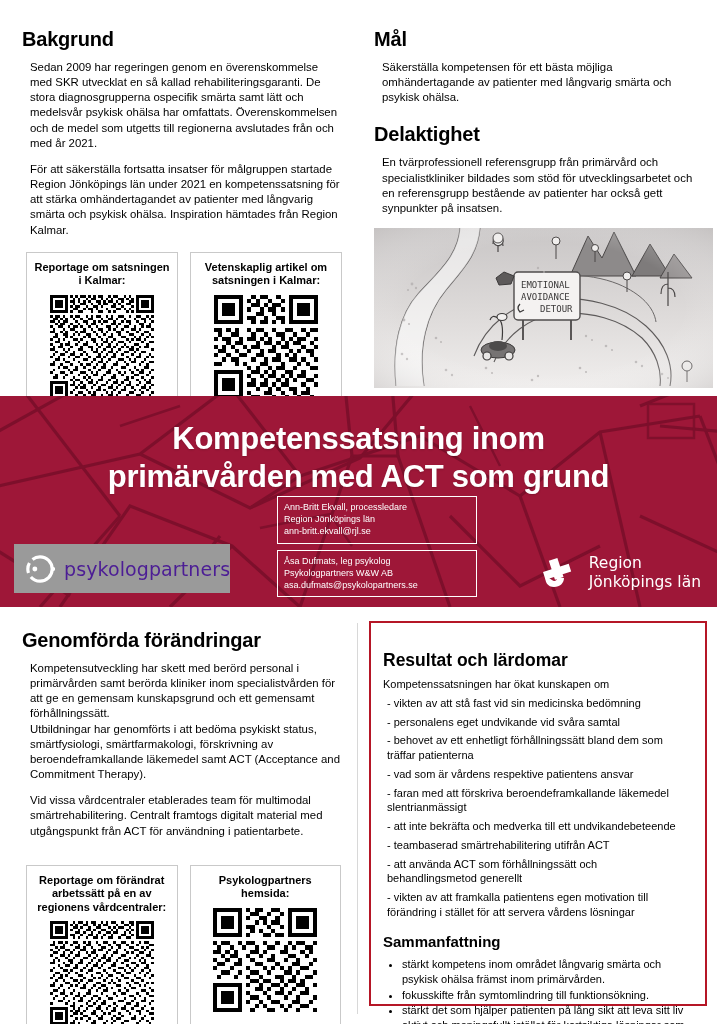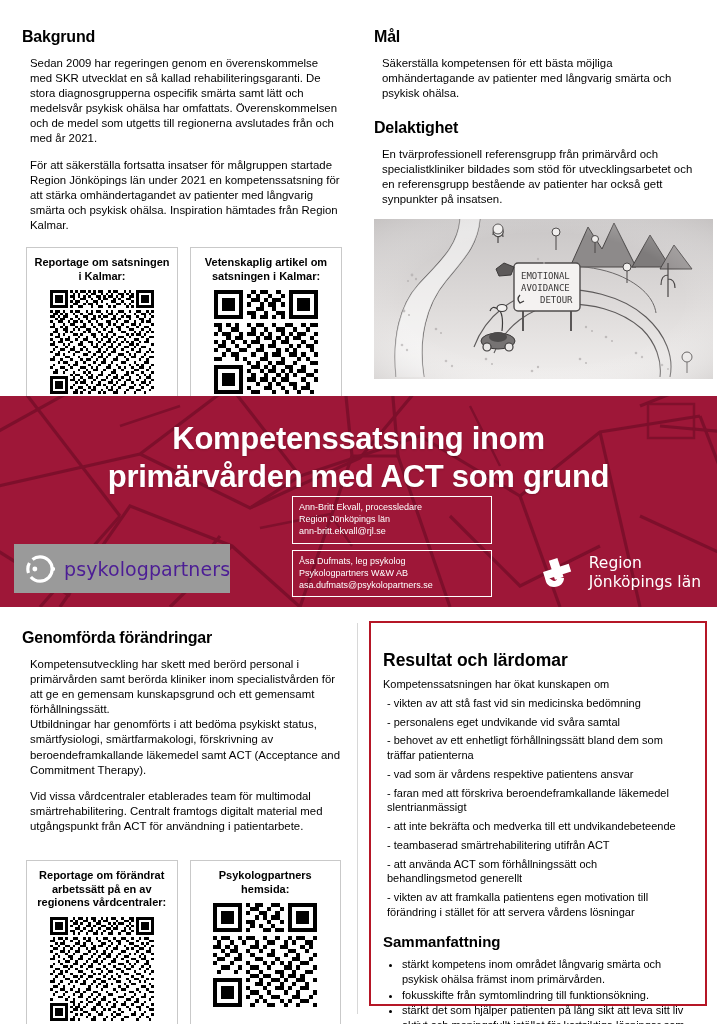--- a/index.html
+++ b/index.html
@@ -29,21 +29,21 @@
     box-sizing: border-box;
   }
   .col-right-top {
     width: 357px;
     padding: 28px 16px 0 14px;
     box-sizing: border-box;
     position: relative;
   }
 
   h2.sec-head {
-    font-size: 16px;
+    font-size: 20px;
     font-weight: bold;
     margin: 0 0 10px 0;
     letter-spacing: -0.2px;
     line-height: 1.1;
   }
   p.body-text {
     font-size: 11.4px;
     line-height: 1.33;
     margin: 0 0 11px 0;
     padding-left: 8px;
@@ -141,21 +141,21 @@
   .pp-mark { width: 30px; height: 30px; flex: none; }
   .pp-word {
     color: #4c1d95;
     font-size: 19px;
     letter-spacing: 0.1px;
     font-family: "DejaVu Sans", sans-serif;
   }
 
   .contact-stack {
     position: absolute;
-    left: 292px;
+    left: 277px;
     bottom: 10px;
     width: 200px;
   }
   .contact-box {
     border: 1px solid #ffffff;
     color: #ffffff;
     font-size: 9px;
     line-height: 1.35;
     padding: 4px 6px 5px 6px;
     margin-bottom: 6px;

